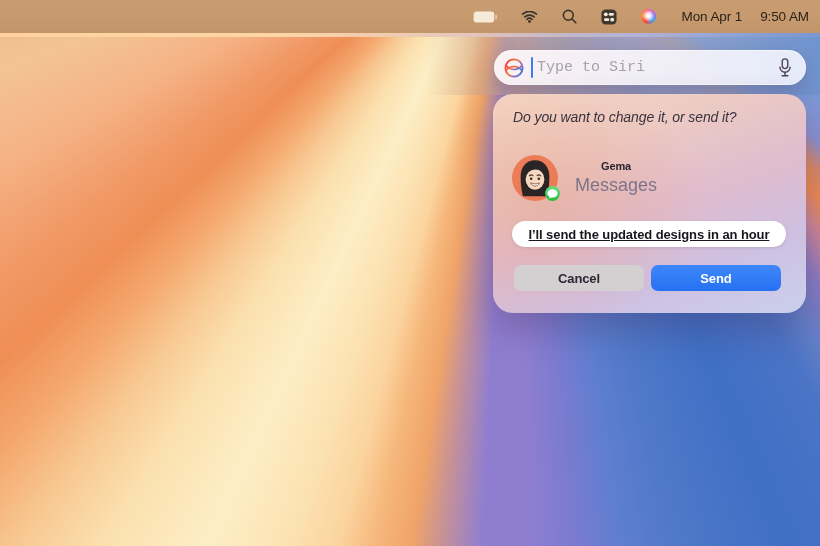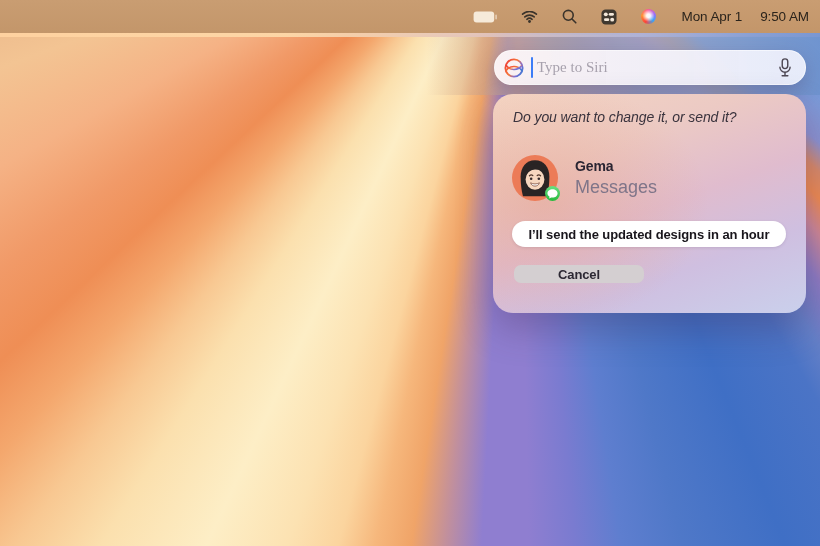--- a/index.html
+++ b/index.html
@@ -73,47 +73,47 @@
 
   
   .siri-input { position:absolute; left:494px; top:50px; width:312px; height:35px;
     border-radius:17.5px;
     background: linear-gradient(90deg, rgba(253,246,248,.95), rgba(240,242,253,.92));
     border:1px solid rgba(255,255,255,.55);
     box-shadow: 0 7px 20px rgba(70,45,90,.28);
     display:flex; align-items:center; padding:0 12px 0 8px; }
   .caret { width:2px; height:21px; background:#3c7df7; margin-left:6px; border-radius:1px; flex:none; }
   .siri-field { flex:1; min-width:0; border:none; outline:none; background:transparent;
-    font-family:Liberation Serif, serif; font-size:15px; color:#3a3442; margin-left:4px; }
+    font-family:Liberation Mono, monospace; font-size:15px; color:#3a3442; margin-left:4px; }
   .siri-field::placeholder { color:#a7a1ad; opacity:1; }
 
   
   .panel { position:absolute; left:493px; top:94px; width:313px; height:219px;
     border-radius:20px;
     background:
       radial-gradient(230px 170px at 16% 50%, rgba(233,160,130,.45), rgba(233,160,130,0) 72%),
       linear-gradient(160deg, #f4d5c3 0%, #eccac4 28%, #e0bcce 52%, #cfbfe0 74%, #cad0ec 100%);
     box-shadow: 0 16px 36px rgba(70,45,90,.33);
   }
   .question { position:absolute; top:15px; left:20px; right:14px;
     font-size:14px; font-weight:500; color:#3a333d; letter-spacing:-0.1px;font-style:italic; }
 
   .contact { position:absolute; top:61px; left:19px; display:flex; align-items:center; gap:17px; }
   .avatar-wrap { position:relative; width:46px; height:46px; flex:none; }
   .avatar-wrap > svg { display:block; }
   .badge { position:absolute; right:-2px; bottom:0; width:15px; height:15px; }
-  .contact-name { font-size:14px; font-weight:700; color:#2a2532; letter-spacing:-0.1px; }
+  .contact-name { font-size:11px; font-weight:700; color:#2a2532; letter-spacing:-0.1px;text-align:center; }
   .contact-app { font-size:18px; color:#7f7589; margin-top:3px; }
 
   .draft { position:absolute; top:127px; left:19px; width:274px; height:26px;
     background:#fff; border-radius:13px; box-shadow:0 1px 3px rgba(80,60,90,.15);
     display:flex; align-items:center; justify-content:center;
-    font-size:13px; font-weight:600; color:#19161c; letter-spacing:-0.1px; white-space:nowrap; }
-
-  .btn { position:absolute; top:171px; width:130px; height:18px; border-radius:7px; border:none;
+    font-size:13px; font-weight:600; color:#19161c; letter-spacing:-0.1px; white-space:nowrap;text-decoration:underline; }
+
+  .btn { position:absolute; top:171px; width:130px; height:26px; border-radius:7px; border:none;
     font-family:"Liberation Sans", sans-serif; font-size:13px; font-weight:600; letter-spacing:-0.1px;
     display:flex; align-items:center; justify-content:center; cursor:default; }
   .btn-cancel { left:21px; background:#d4cfd1; color:#2c2833; }
   .btn-send  { left:158px; background:linear-gradient(180deg,#3e87f9,#2671f3); color:#ffffff; }
 </style>
 </head>
 <body>
 
 <div class="screen">
   <div class="wallpaper"></div>
@@ -219,14 +219,15 @@
       </div>
       <div>
         <div class="contact-name">Gema</div>
         <div class="contact-app">Messages</div>
       </div>
     </div>
 
     <div class="draft">I’ll send the updated designs in an hour</div>
 
     <button class="btn btn-cancel">Cancel</button>
+    <button class="btn btn-send">Send</button>
   </div>
 </div>
 
 </body></html>

